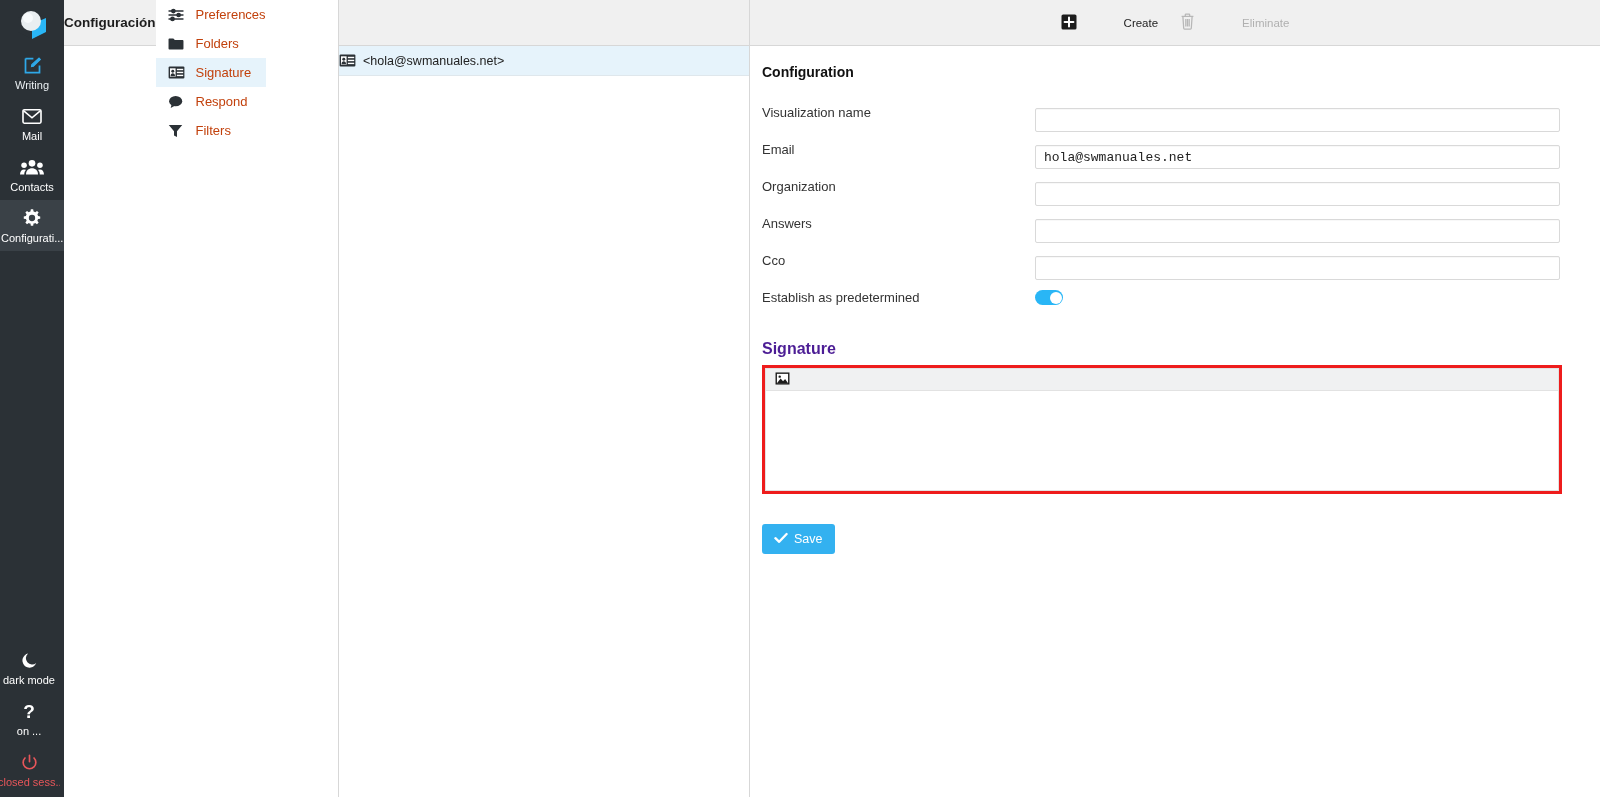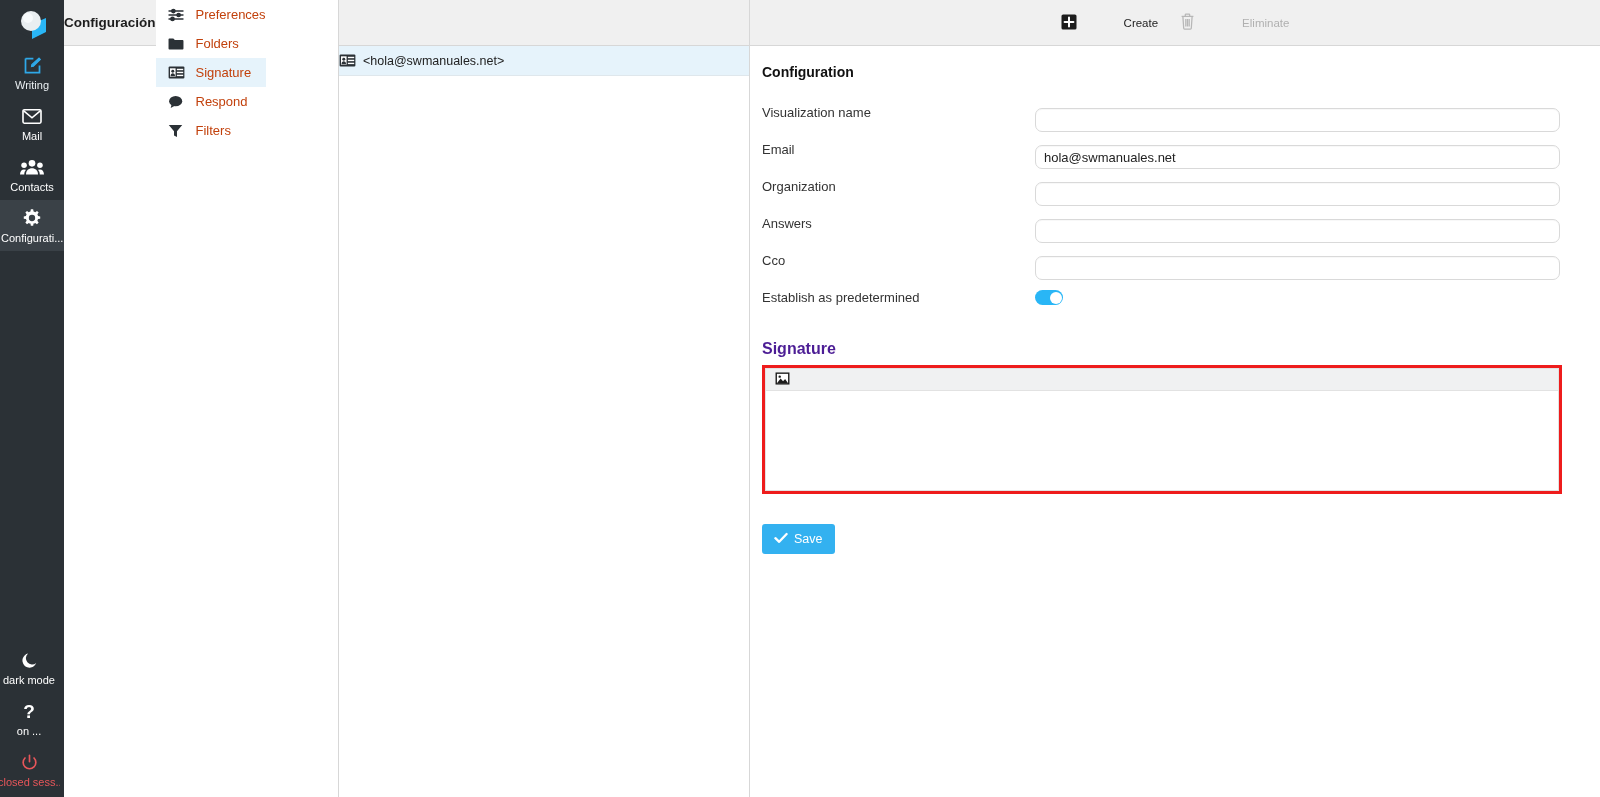--- a/index.html
+++ b/index.html
@@ -191,23 +191,23 @@
   .form-label {
     width: 267px;
     flex: 0 0 267px;
     font-size: 13px;
     color: #333;
   }
   .form-input {
     flex: 1 1 auto;
     height: 24px;
     border: 1px solid #d9d9d9;
-    border-radius: 7px;
-    background: #ffffff;
-    font-family: Liberation Sans, sans-serif;
+    border-radius: 2px;
+    background: #ffffff;
+    font-family: Liberation Mono, monospace;
     font-size: 13px;
     color: #222;
     padding: 0 8px;
     box-sizing: border-box;
     outline: none;
     box-shadow: 0 1px 1px rgba(0,0,0,0.03) inset;
     margin-top: 15px;
   }
   .toggle {
     width: 28px;

